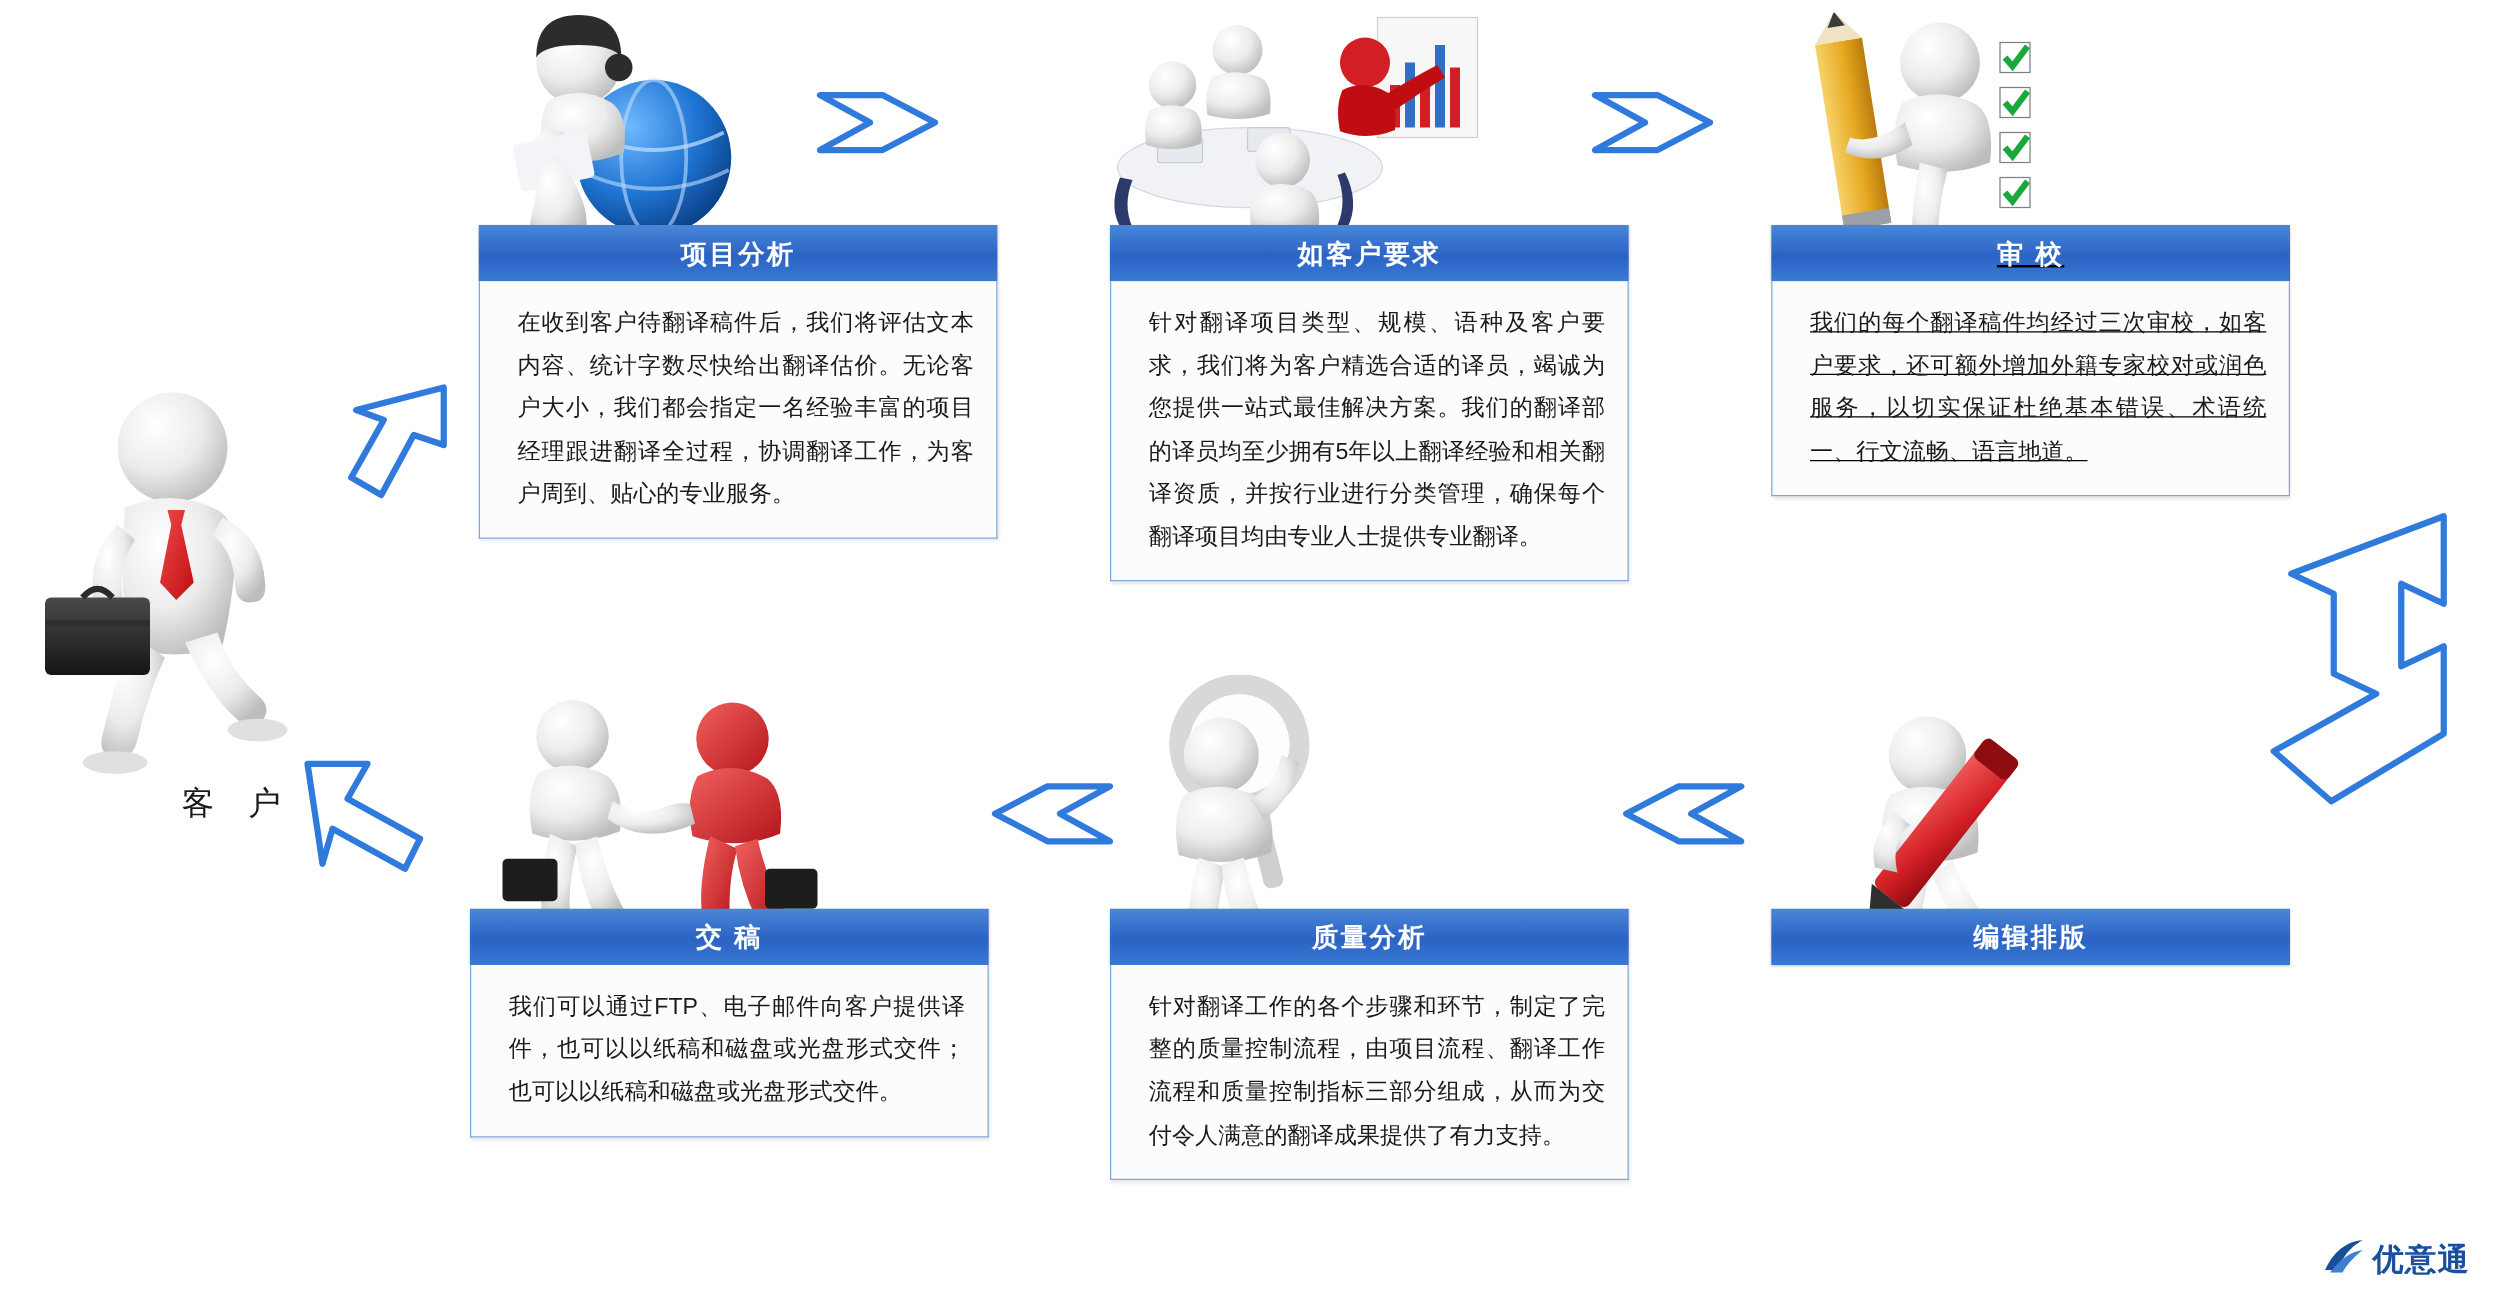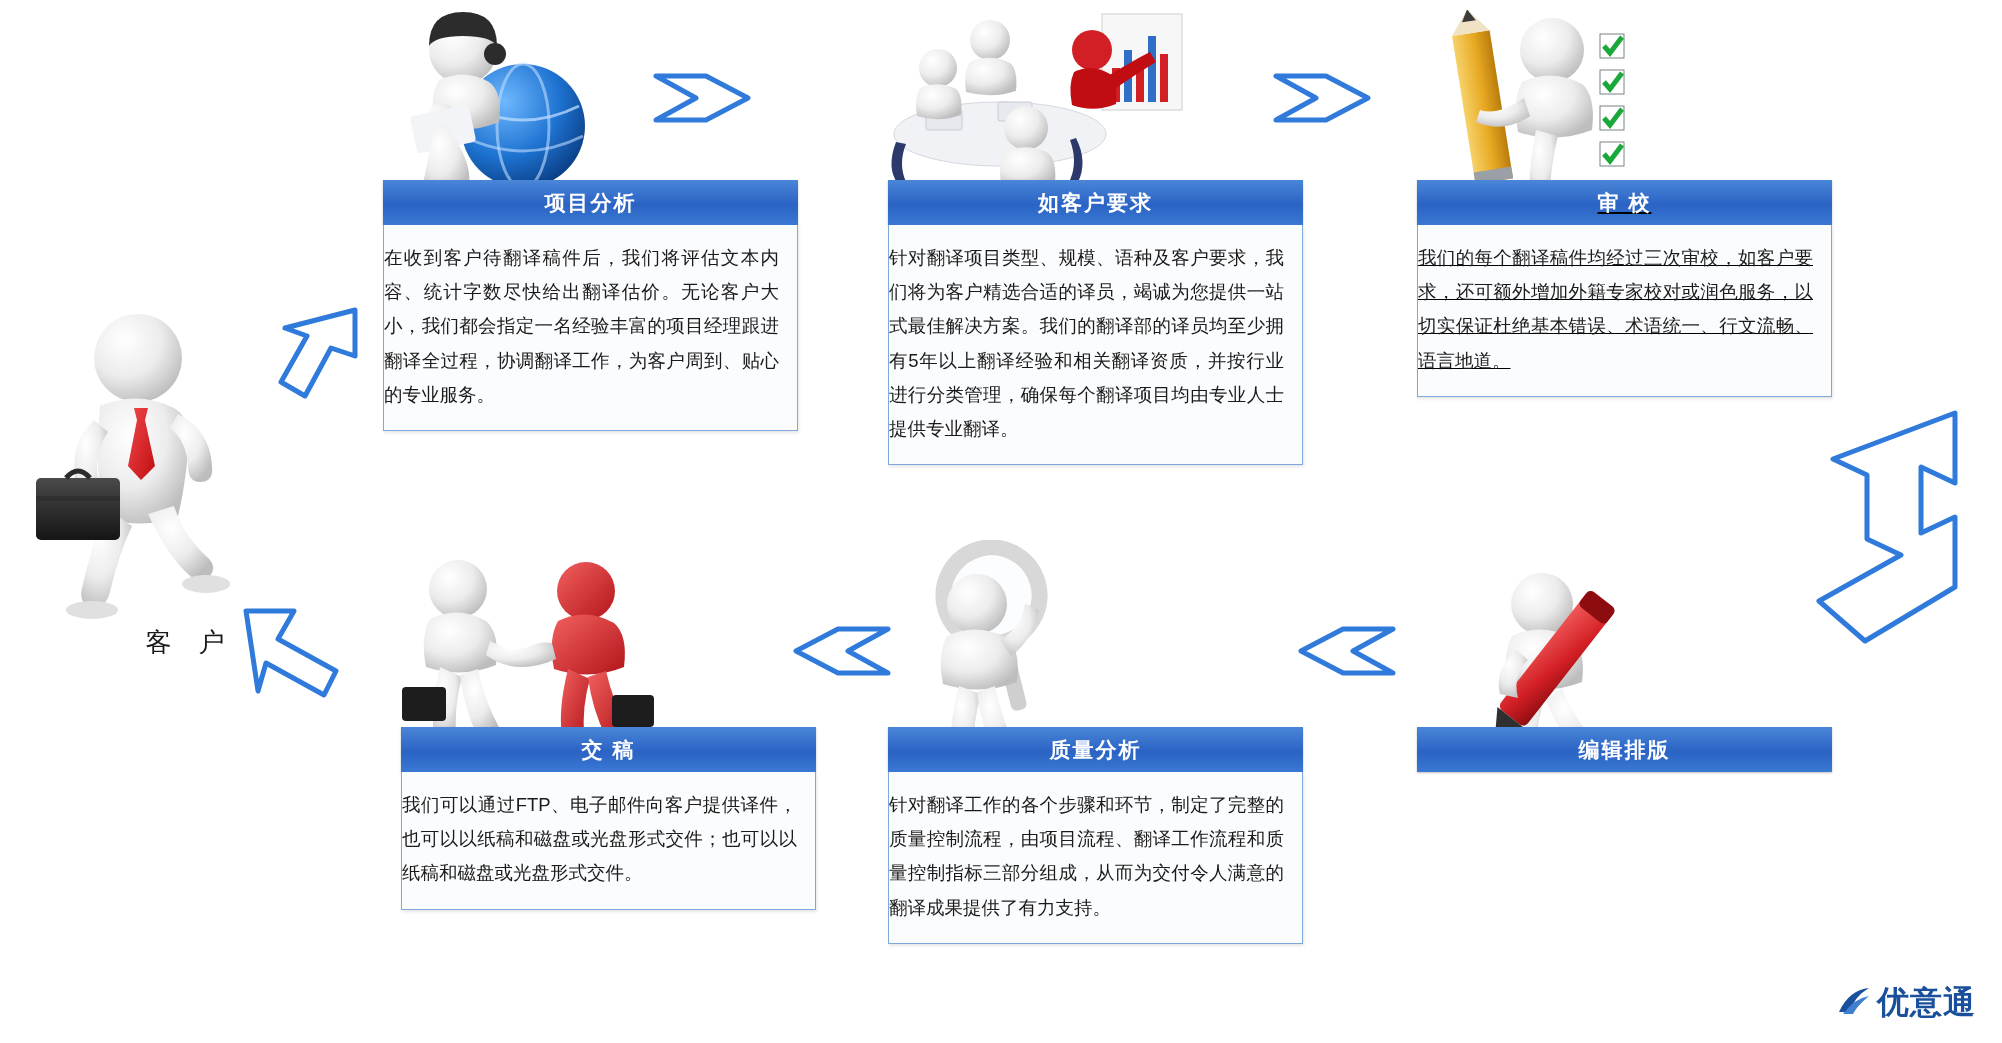--- a/index.html
+++ b/index.html
@@ -38,39 +38,39 @@
     display: flex;
     align-items: center;
     justify-content: center;
     letter-spacing: 2px;
     box-shadow: 0 1px 2px rgba(0,0,0,0.25);
   }
   .card-body {
     border: 1px solid #7fa8dd;
     border-top: none;
     background: #fbfcfe;
-    padding: 16px 18px 18px 0;
+    padding: 16px 18px 18px 30px;
     font-size: 18.5px;
     line-height: 1.85;
     color: #1a1a1a;
     text-align: justify;
     box-shadow: 1px 2px 3px rgba(0,0,0,0.10);
   }
   .card-body.small {
     font-size: 17.5px;
     line-height: 1.78;
   }
 
   
   #card-analysis   { left: 383px;  top: 180px; }
   #card-schedule   { left: 888px;  top: 180px; }
   #card-review     { left: 1417px; top: 180px; text-decoration: underline; }
   #card-typeset    { left: 1417px; top: 727px; }
   #card-quality    { left: 888px;  top: 727px; }
-  #card-delivery   { left: 401px;  top: 727px; border-radius: 25px; }
+  #card-delivery   { left: 376px;  top: 727px; border-radius: 25px; }
 
   
   #client-label {
     position: absolute;
     left: 95px;
     top: 625px;
     width: 190px;
     text-align: center;
     font-size: 26px;
     letter-spacing: 10px;
@@ -91,21 +91,21 @@
   #logo {
     position: absolute;
     right: 26px;
     bottom: 18px;
     display: flex;
     align-items: center;
     gap: 6px;
   }
   #logo .logo-text {
     color: #1a4f9c;
-    font-size: 32px;
+    font-size: 25px;
     font-weight: bold;
     letter-spacing: 1px;
   }
 </style>
 </head>
 <body>
 
 <div id="diagram">
 
   <div class="figure" id="fig-client" style="left:30px; top:310px; width:260px; height:310px;">

